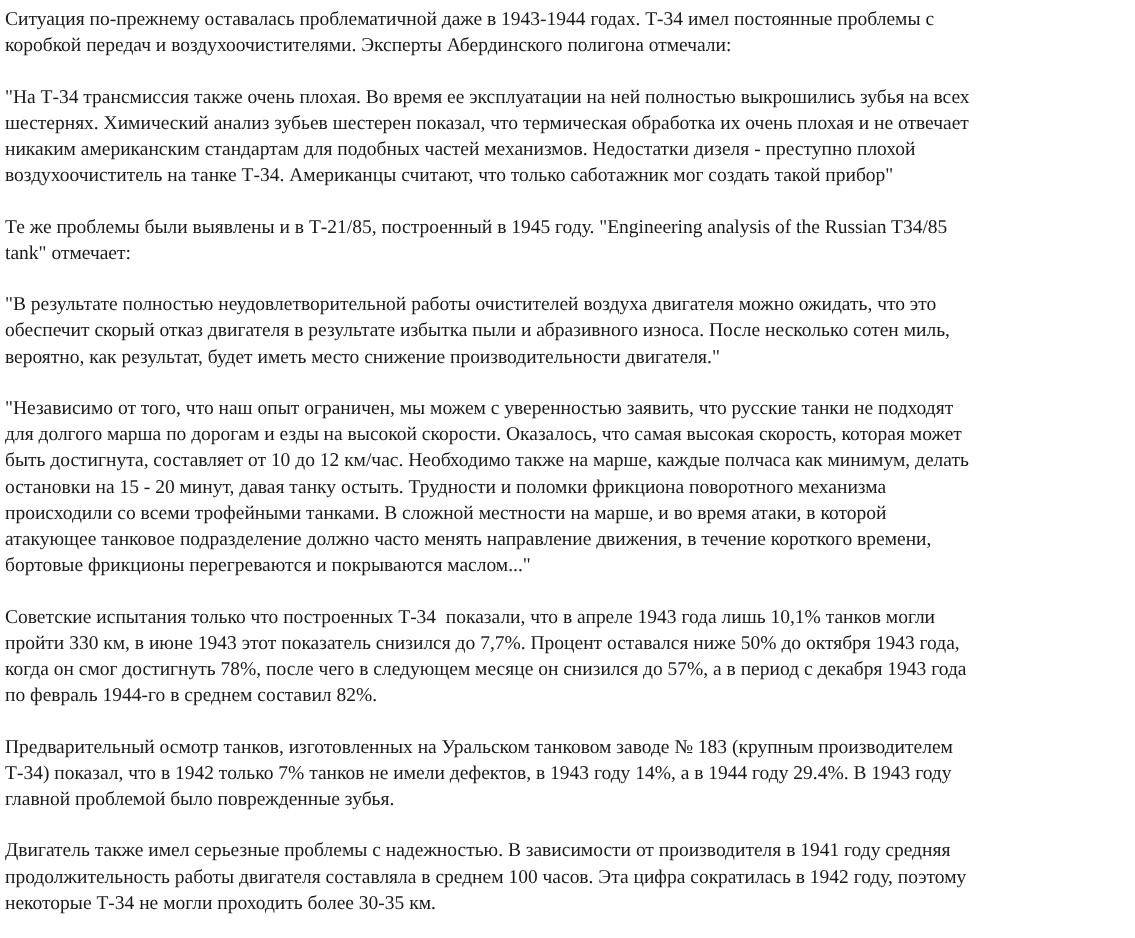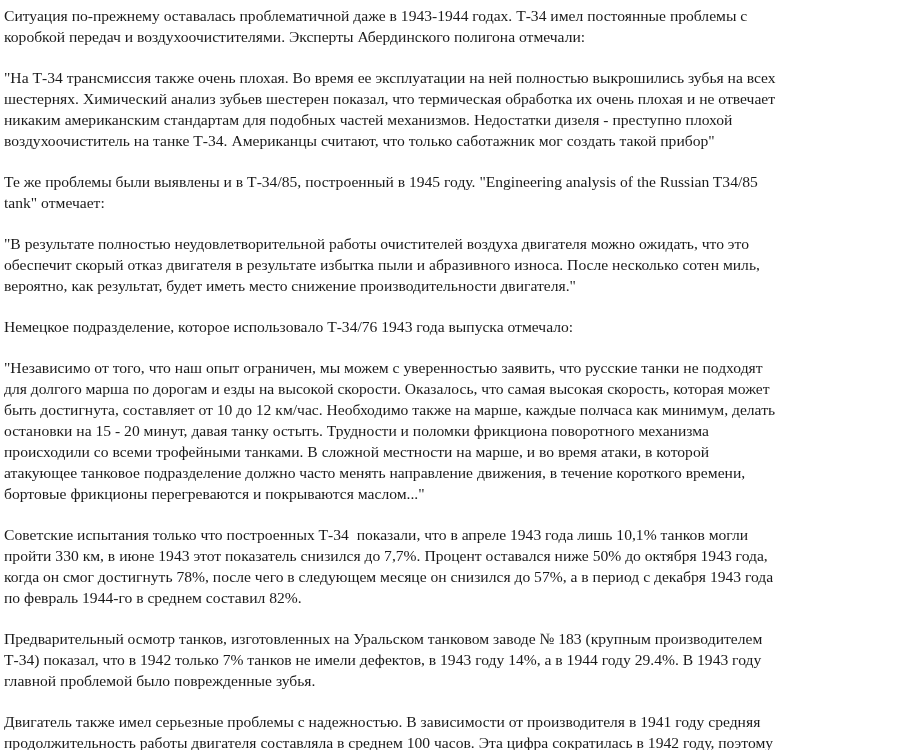--- a/index.html
+++ b/index.html
@@ -35,25 +35,24 @@
 </style>
 </head>
 <body style="background: rgb(255, 255, 255); color: rgb(26, 26, 26);">
 
 <div class="page">
 
   <p class="para">Ситуация по-прежнему оставалась проблематичной даже в 1943-1944 годах. Т-34 имел постоянные проблемы с коробкой передач и воздухоочистителями. Эксперты Абердинского полигона отмечали:</p>
 
   <p class="para">"На Т-34 трансмиссия также очень плохая. Во время ее эксплуатации на ней полностью выкрошились зубья на всех шестернях. Химический анализ зубьев шестерен показал, что термическая обработка их очень плохая и не отвечает никаким американским стандартам для подобных частей механизмов. Недостатки дизеля - преступно плохой воздухоочиститель на танке Т-34. Американцы считают, что только саботажник мог создать такой прибор"</p>
 
-  <p class="para">Те же проблемы были выявлены и в Т-34/85, построенный в 1945 году. "Engineering analysis of the Russian T34/85 tank" отмечает:</p>
+  <p class="para">Те же проблемы были выявлены и в Т-21/85, построенный в 1945 году. "Engineering analysis of the Russian T34/85 tank" отмечает:</p>
 
   <p class="para">"В результате полностью неудовлетворительной работы очистителей воздуха двигателя можно ожидать, что это обеспечит скорый отказ двигателя в результате избытка пыли и абразивного износа. После несколько сотен миль, вероятно, как результат, будет иметь место снижение производительности двигателя."</p>
 
-  <p class="para">Немецкое подразделение, которое использовало Т-34/76 1943 года выпуска отмечало:</p>
 
   <p class="para">"Независимо от того, что наш опыт ограничен, мы можем с уверенностью заявить, что русские танки не подходят для долгого марша по дорогам и езды на высокой скорости. Оказалось, что самая высокая скорость, которая может быть достигнута, составляет от 10 до 12 км/час. Необходимо также на марше, каждые полчаса как минимум, делать остановки на 15 - 20 минут, давая танку остыть. Трудности и поломки фрикциона поворотного механизма происходили со всеми трофейными танками. В сложной местности на марше, и во время атаки, в которой атакующее танковое подразделение должно часто менять направление движения, в течение короткого времени, бортовые фрикционы перегреваются и покрываются маслом..."</p>
 
   <p class="para">Советские испытания только что построенных Т-34  показали, что в апреле 1943 года лишь 10,1% танков могли пройти 330 км, в июне 1943 этот показатель снизился до 7,7%. Процент оставался ниже 50% до октября 1943 года, когда он смог достигнуть 78%, после чего в следующем месяце он снизился до 57%, а в период с декабря 1943 года по февраль 1944-го в среднем составил 82%.</p>
 
   <p class="para">Предварительный осмотр танков, изготовленных на Уральском танковом заводе № 183 (крупным производителем Т-34) показал, что в 1942 только 7% танков не имели дефектов, в 1943 году 14%, а в 1944 году 29.4%. В 1943 году главной проблемой было поврежденные зубья.</p>
 
   <p class="para">Двигатель также имел серьезные проблемы с надежностью. В зависимости от производителя в 1941 году средняя продолжительность работы двигателя составляла в среднем 100 часов. Эта цифра сократилась в 1942 году, поэтому некоторые Т-34 не могли проходить более 30-35 км.</p>
 
 </div>

